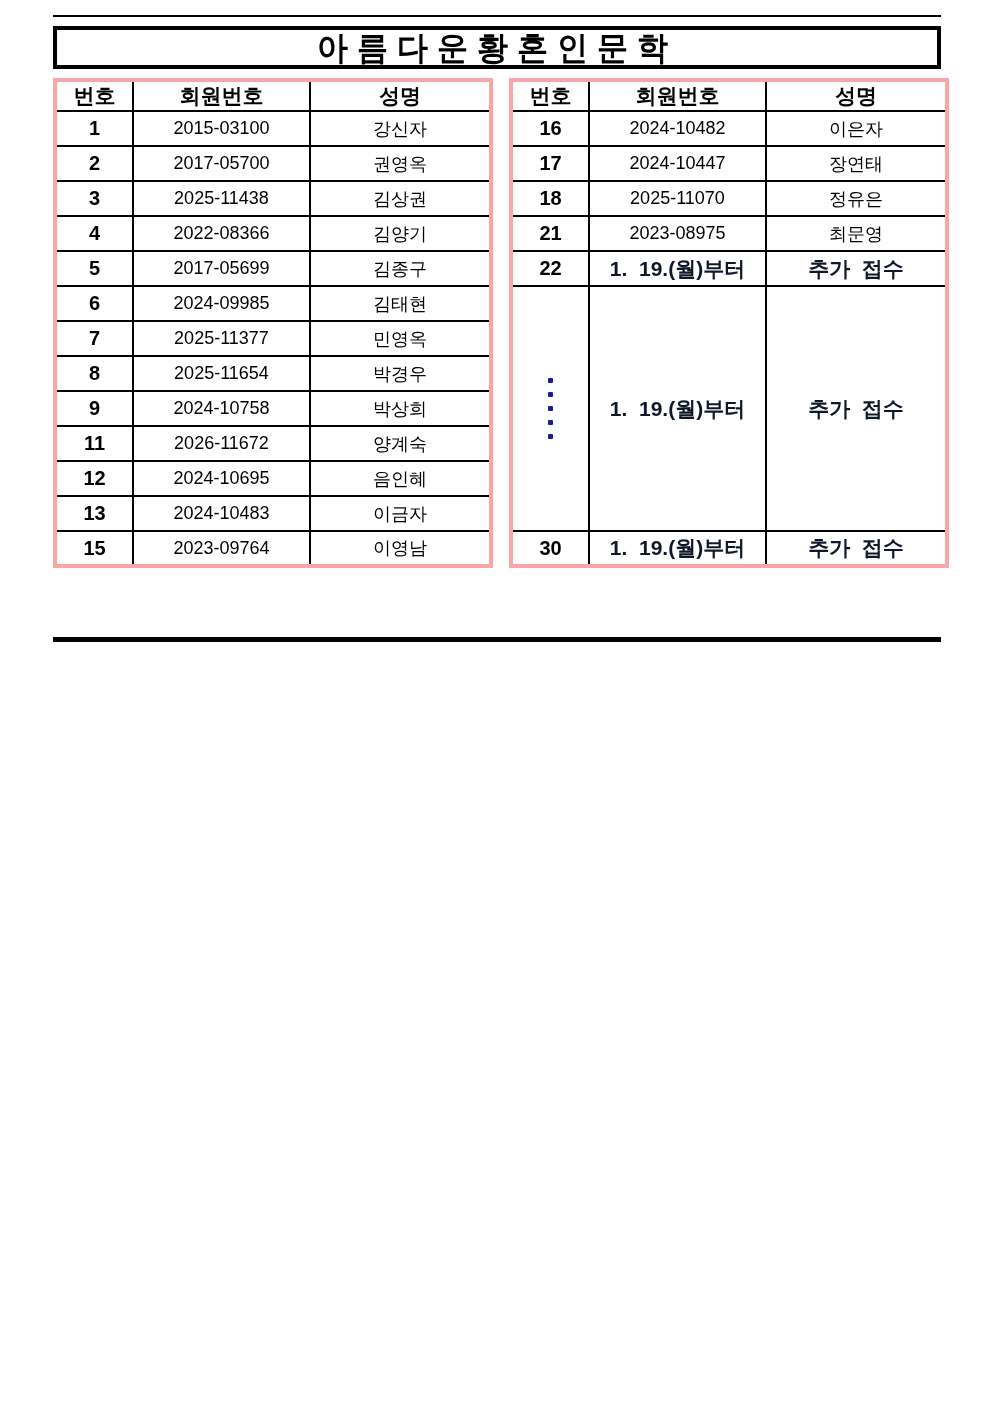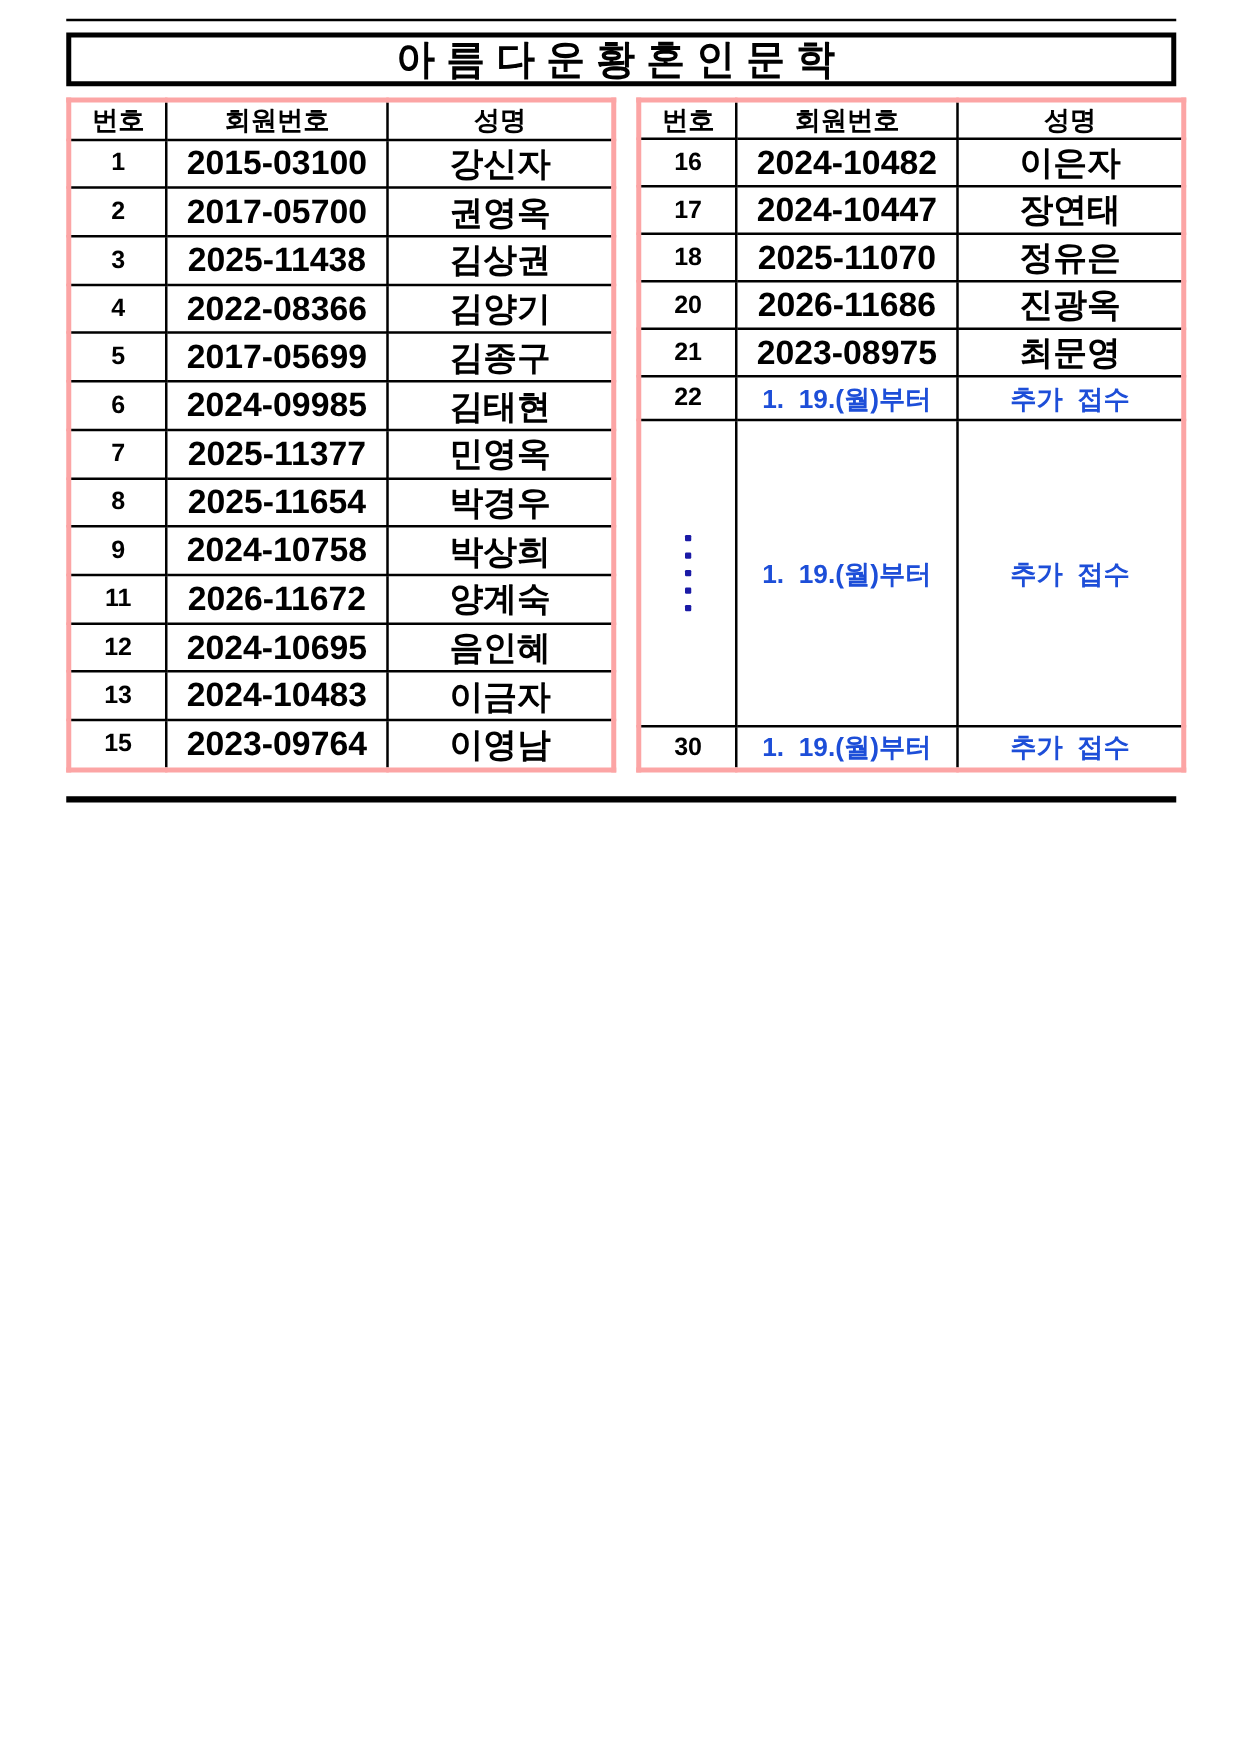--- a/index.html
+++ b/index.html
@@ -69,25 +69,25 @@
   tr.tall { height: 245px; }
   th.h {
     font-size: 21px;
     font-weight: bold;
   }
   td.no {
     font-size: 20px;
     font-weight: bold;
   }
   td.mid, td.nm {
-    font-size: 27px;
-    font-weight: bold;
+    font-size: 18px;
+    font-weight: normal;
   }
   td.blue {
-    color: #1d4ed8;
+    color: #0f172a;
     font-weight: bold;
     font-size: 21px;
   }
   .dotstack {
     display: flex;
     flex-direction: column;
     align-items: center;
     justify-content: center;
     gap: 9px;
     height: 100%;
@@ -221,25 +221,20 @@
         <td class="no">17</td>
         <td class="mid">2024-10447</td>
         <td class="nm">장연태</td>
       </tr>
       <tr class="row">
         <td class="no">18</td>
         <td class="mid">2025-11070</td>
         <td class="nm">정유은</td>
       </tr>
       <tr class="row">
-        <td class="no">20</td>
-        <td class="mid">2026-11686</td>
-        <td class="nm">진광옥</td>
-      </tr>
-      <tr class="row">
         <td class="no">21</td>
         <td class="mid">2023-08975</td>
         <td class="nm">최문영</td>
       </tr>
       <tr class="row">
         <td class="no">22</td>
         <td class="blue">1.  19.(월)부터</td>
         <td class="blue">추가  접수</td>
       </tr>
       <tr class="tall">

